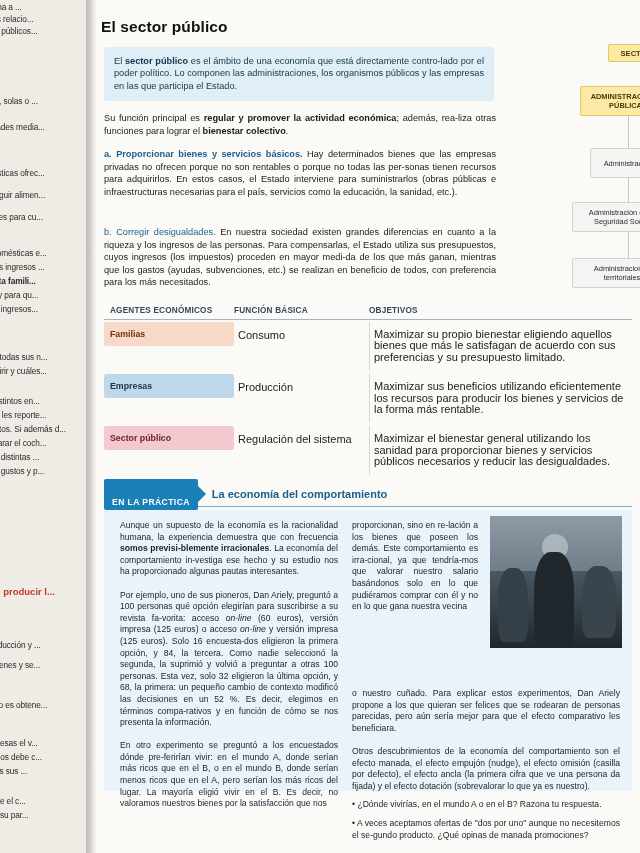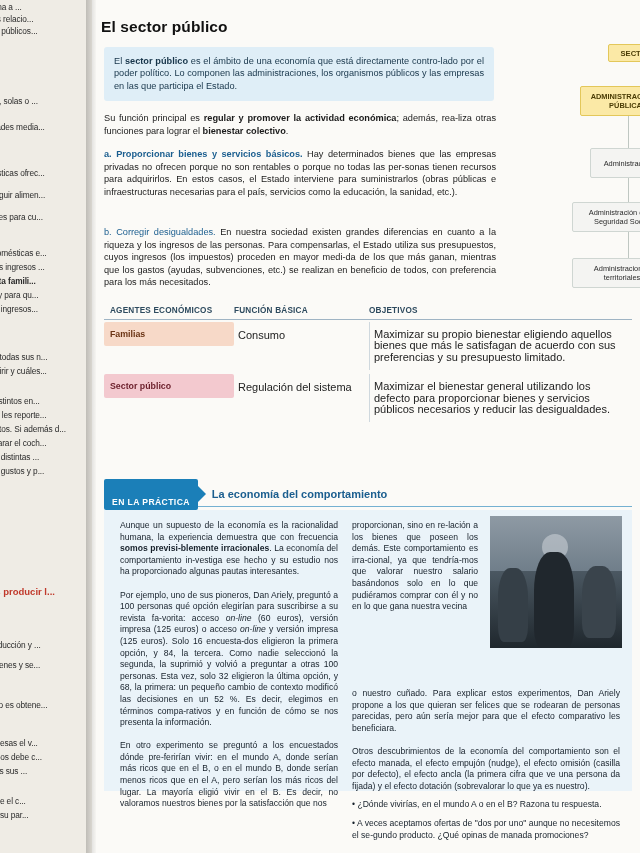--- a/index.html
+++ b/index.html
@@ -356,25 +356,30 @@
         <div class="c2">FUNCIÓN BÁSICA</div>
         <div class="c3">OBJETIVOS</div>
       </div>
 
       <div class="tb-row row-fam">
         <div class="tb-cell1">Familias</div>
         <div class="tb-cell2">Consumo</div>
         <div class="tb-cell3">Maximizar su propio bienestar eligiendo aquellos bienes que más le satisfagan de acuerdo con sus preferencias y su presupuesto limitado.</div>
       </div>
 
+      <div class="tb-row row-emp">
+        <div class="tb-cell1">Empresas</div>
+        <div class="tb-cell2">Producción</div>
+        <div class="tb-cell3">Maximizar sus beneficios utilizando eficientemente los recursos para producir los bienes y servicios de la forma más rentable.</div>
+      </div>
 
       <div class="tb-row row-sec">
         <div class="tb-cell1">Sector público</div>
         <div class="tb-cell2">Regulación del sistema</div>
-        <div class="tb-cell3">Maximizar el bienestar general utilizando los defecto para proporcionar bienes y servicios públicos necesarios y reducir las desigualdades.</div>
+        <div class="tb-cell3">Maximizar el bienestar general utilizando los sanidad para proporcionar bienes y servicios públicos necesarios y reducir las desigualdades.</div>
       </div>
     </div>
 
     <div class="practice-bar">
       <span class="pb-tag">EN LA PRÁCTICA</span>
       <span class="pb-arrow"></span>
       <span class="pb-title">La economía del comportamiento</span>
     </div>
     <div class="pb-rule"></div>
 

